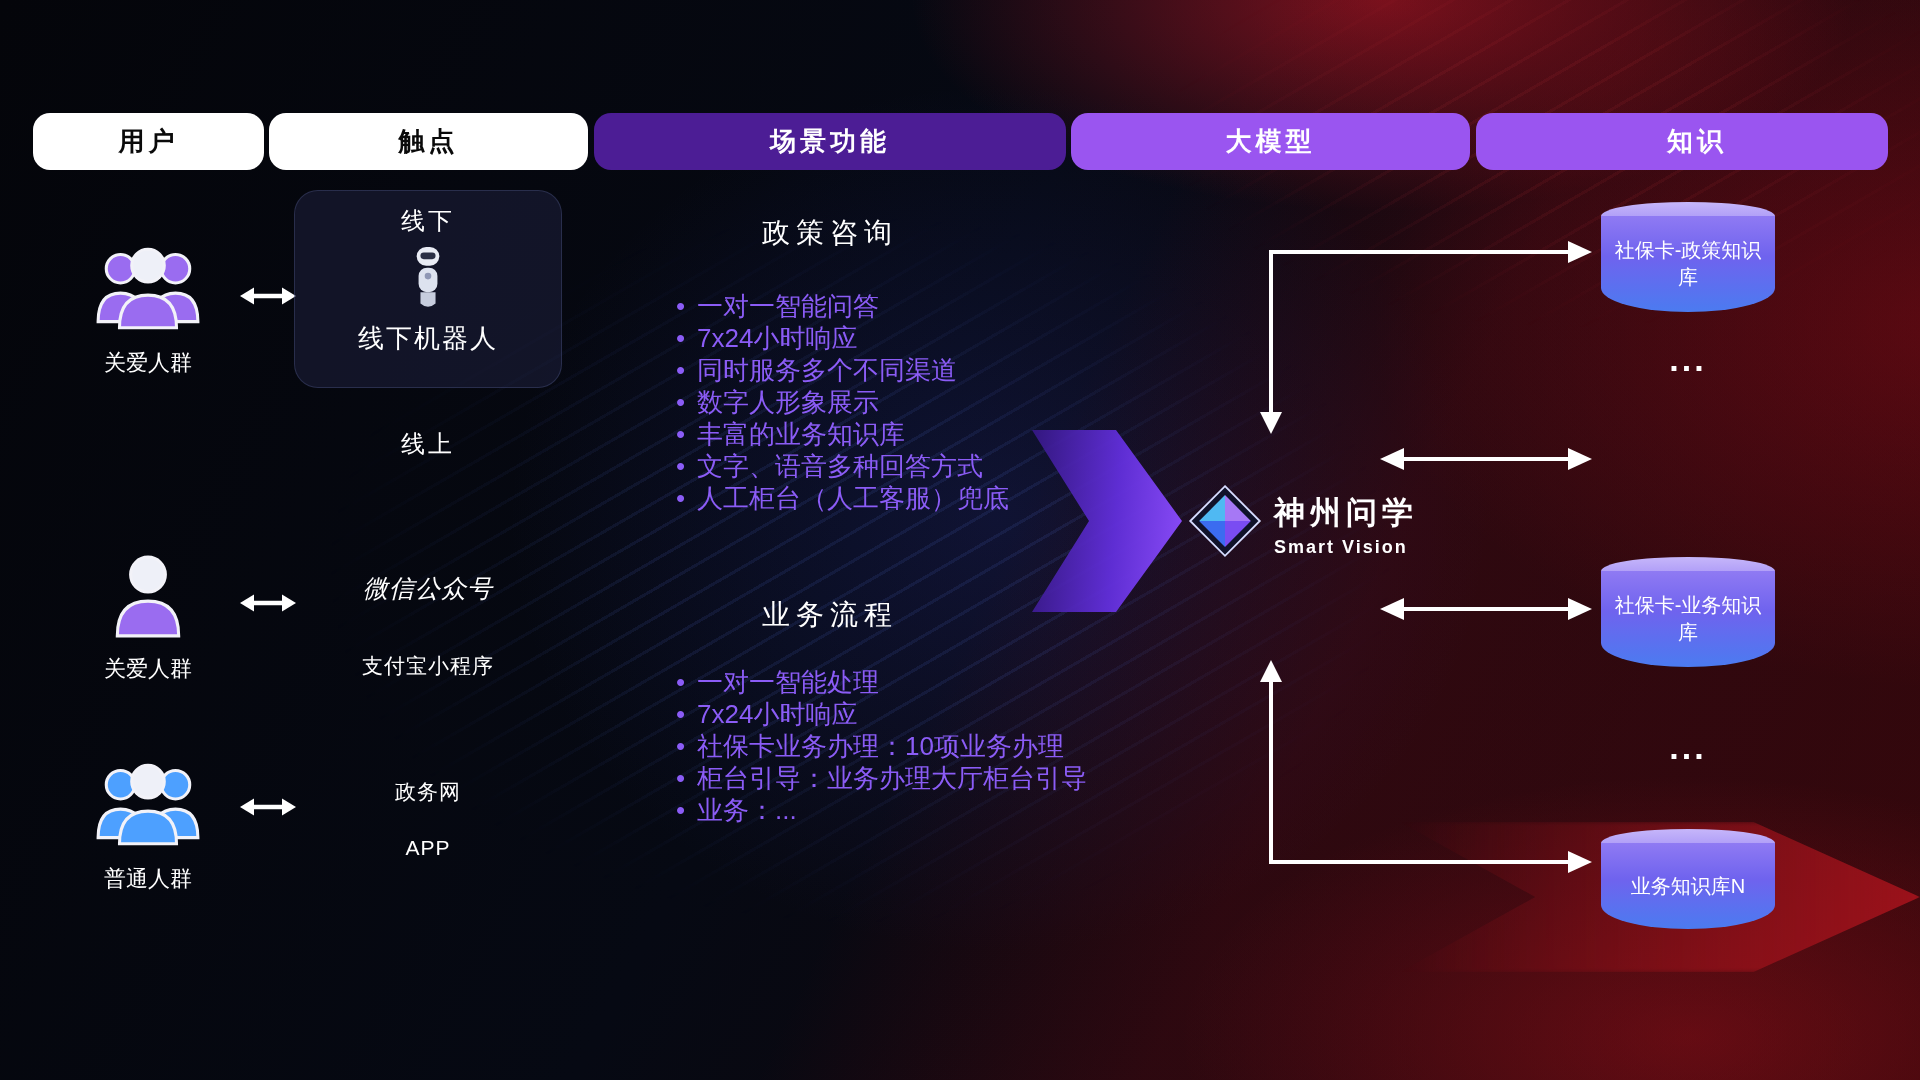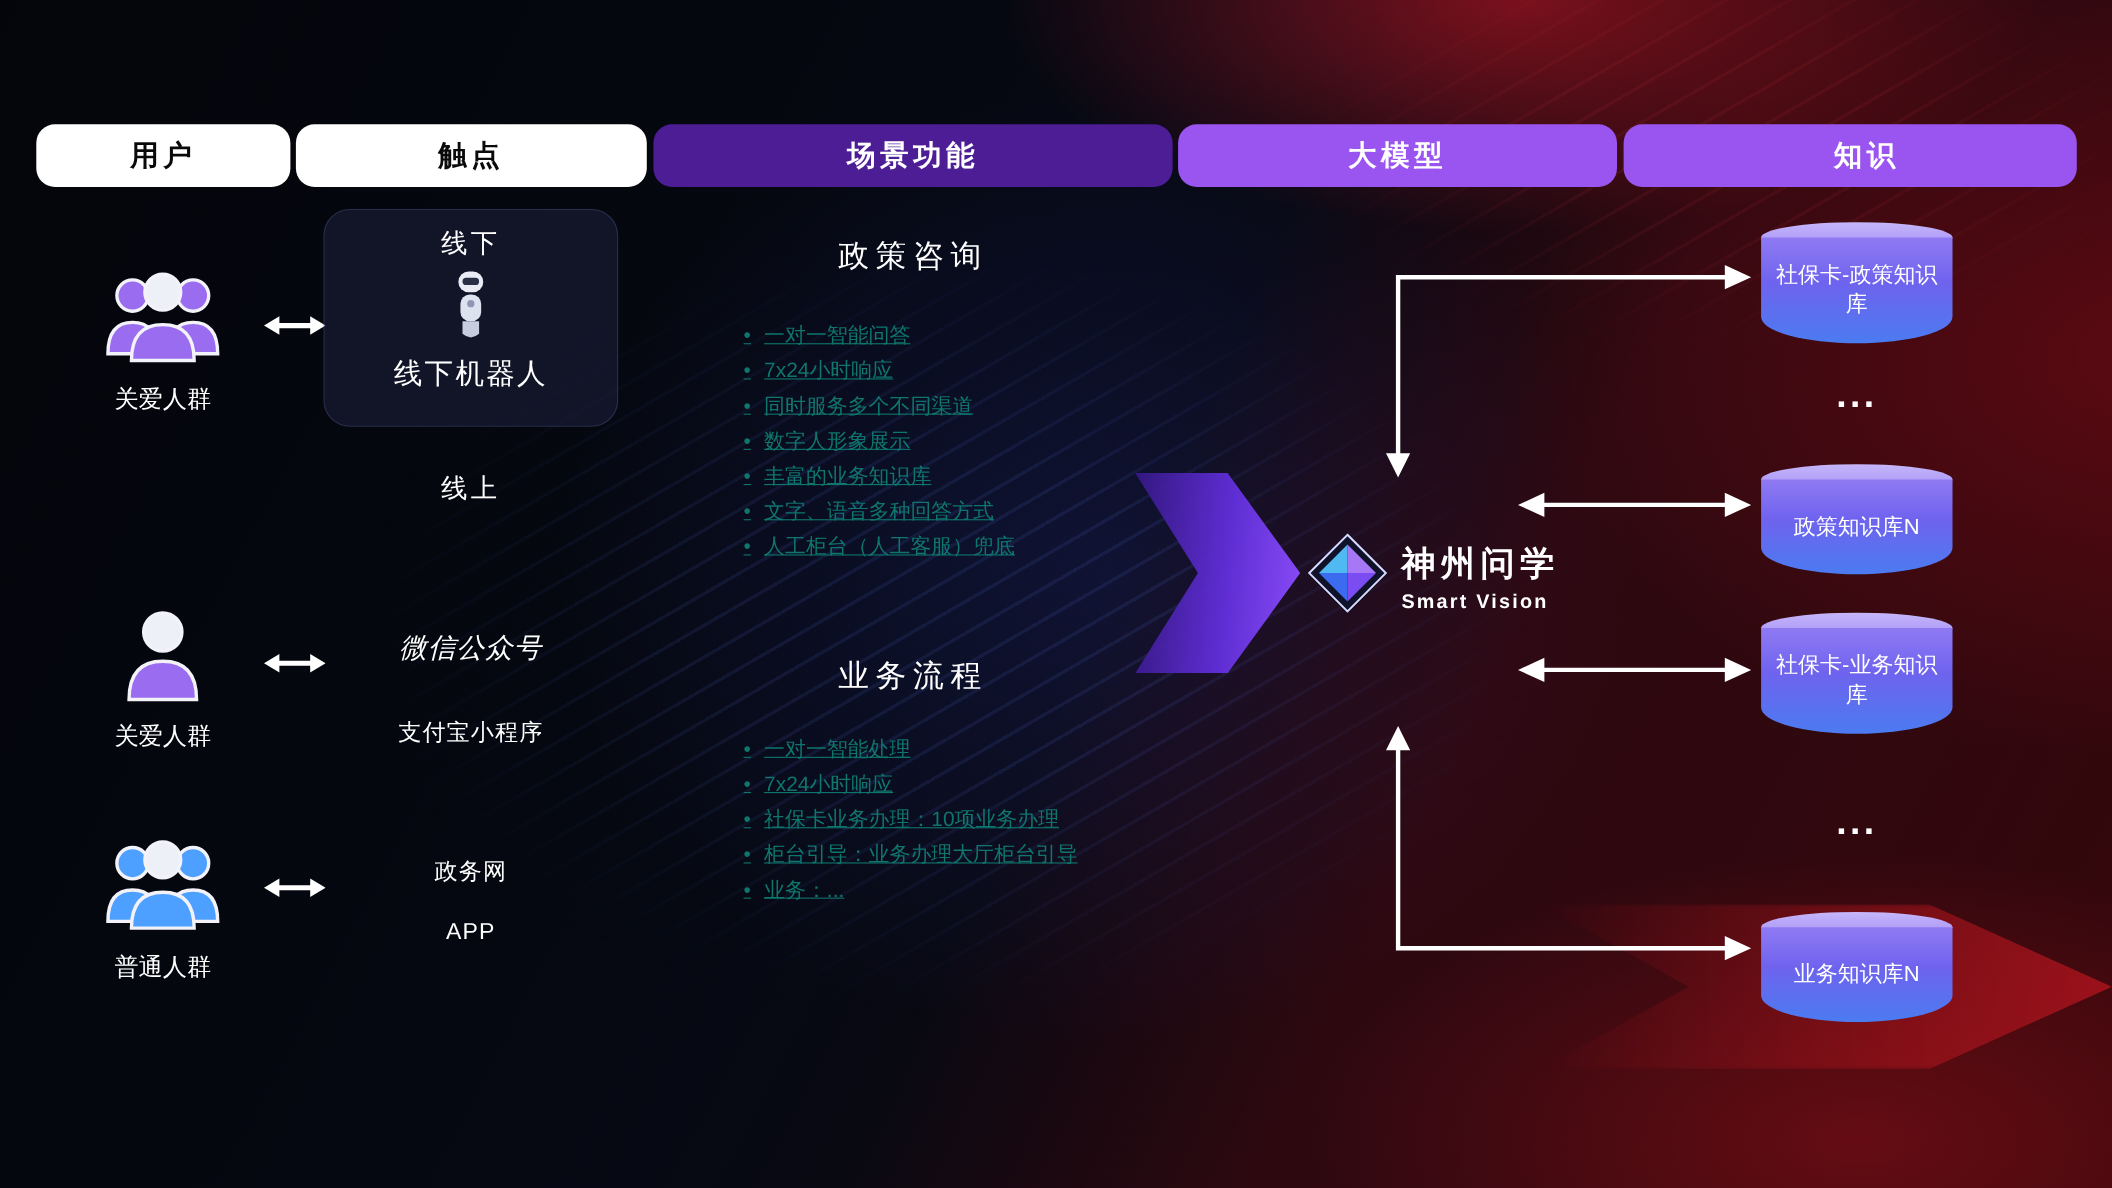--- a/index.html
+++ b/index.html
@@ -91,21 +91,21 @@
   #ch-gov    { top:778px; font-size:21px; letter-spacing:1px; }
   #ch-app    { top:836px; font-size:21px; letter-spacing:1px; }
 
   
   .scene-title {
     position:absolute; left:594px; width:472px; text-align:center;
     color:#fff; font-size:28px; letter-spacing:6px;
   }
   #scene1-title { top:214px; }
   #scene2-title { top:596px; }
-  .bullets { position:absolute; left:676px; list-style:none; color:#0f766e; font-size:19px;text-decoration:underline; }
+  .bullets { position:absolute; left:676px; list-style:none; color:#8b5cf6; font-size:26px; }
   .bullets li { line-height:20px; margin-bottom:12px; white-space:nowrap; }
   .bullets li::before { content:"•"; margin-right:12px; }
   #bullets-1 { top:296px; }
   #bullets-2 { top:672px; }
 
   
   .big-arrow {
     position:absolute; left:1032px; top:430px; width:150px; height:182px;
     background: linear-gradient(95deg, rgba(56,24,138,0.88) 0%, rgba(98,47,220,0.95) 55%, rgba(138,76,248,1) 100%);
     clip-path: polygon(0 0, 56% 0, 100% 50%, 56% 100%, 0 100%, 38% 50%);
@@ -275,24 +275,20 @@
   <div class="logo-text">
     <div class="name">神州问学</div>
     <div class="sub">Smart Vision</div>
   </div>
 
   <div class="cyl" id="cyl-1">
     <div class="cap"></div>
     <div class="body">社保卡-政策知识库</div>
   </div>
   <div class="dots" id="dots-1">...</div>
-  <div class="cyl" id="cyl-2">
-    <div class="cap"></div>
-    <div class="body">政策知识库N</div>
-  </div>
   <div class="cyl" id="cyl-3">
     <div class="cap"></div>
     <div class="body">社保卡-业务知识库</div>
   </div>
   <div class="dots" id="dots-2">...</div>
   <div class="cyl" id="cyl-4">
     <div class="cap"></div>
     <div class="body">业务知识库N</div>
   </div>
 

